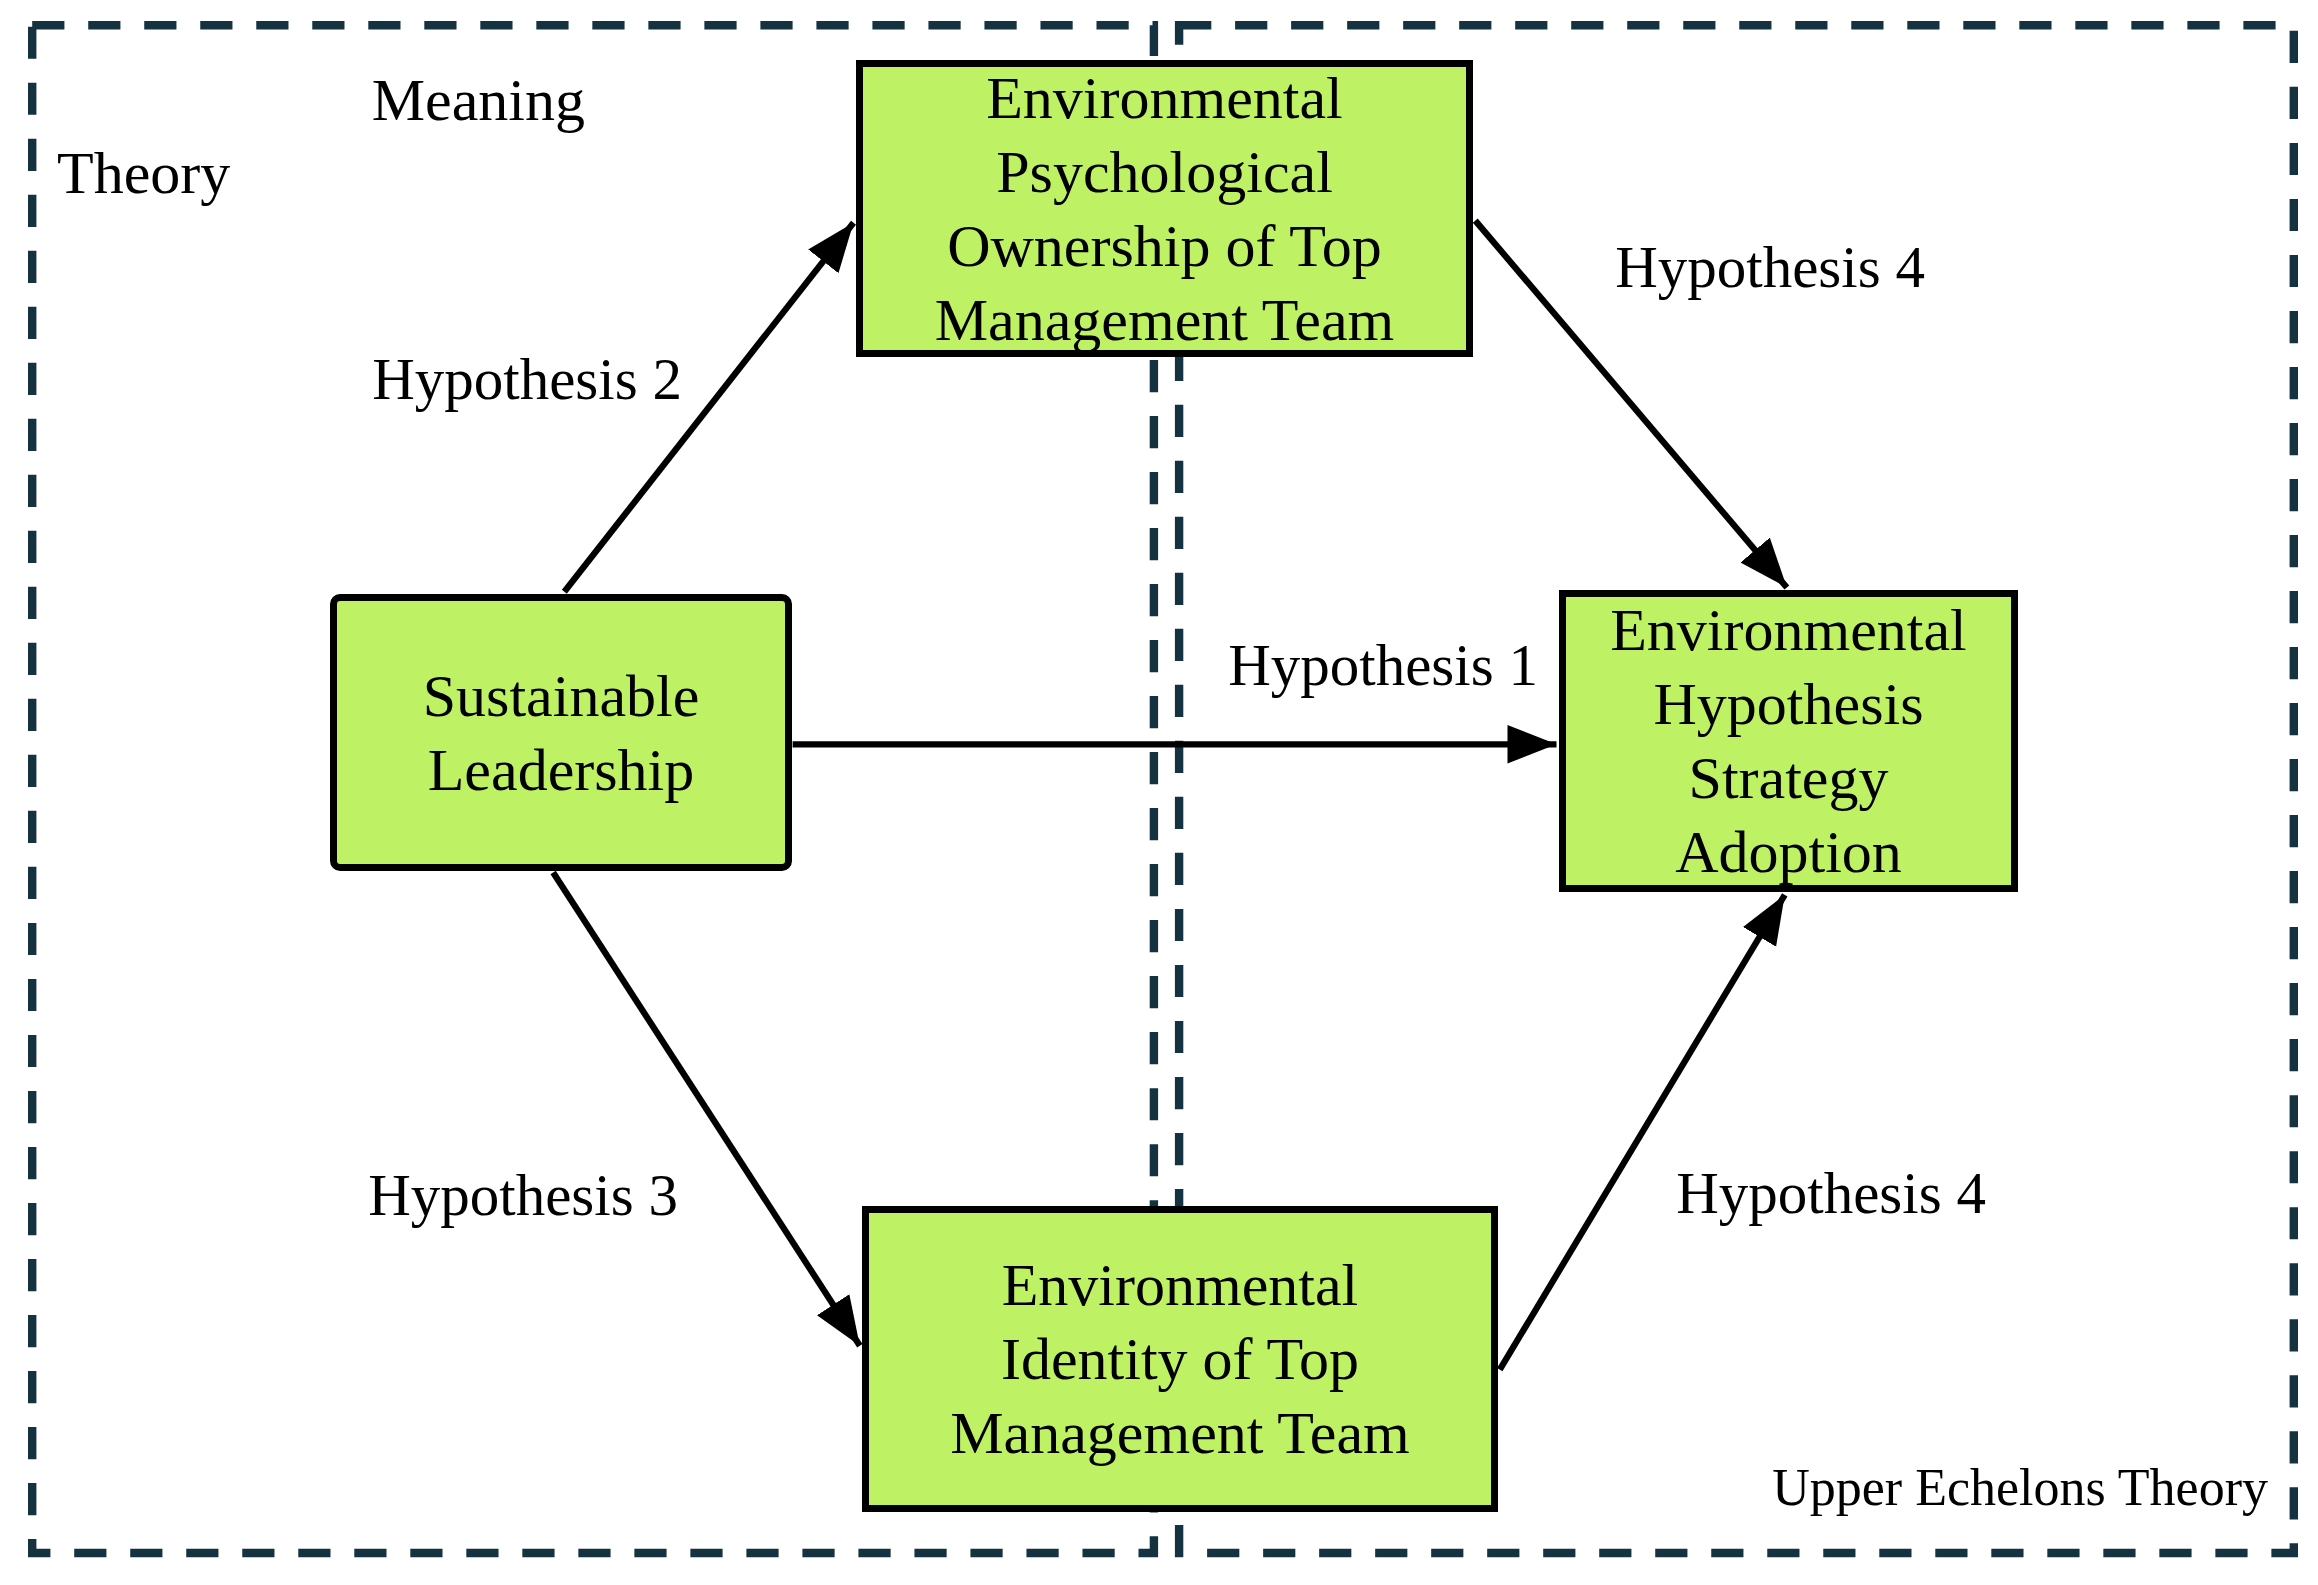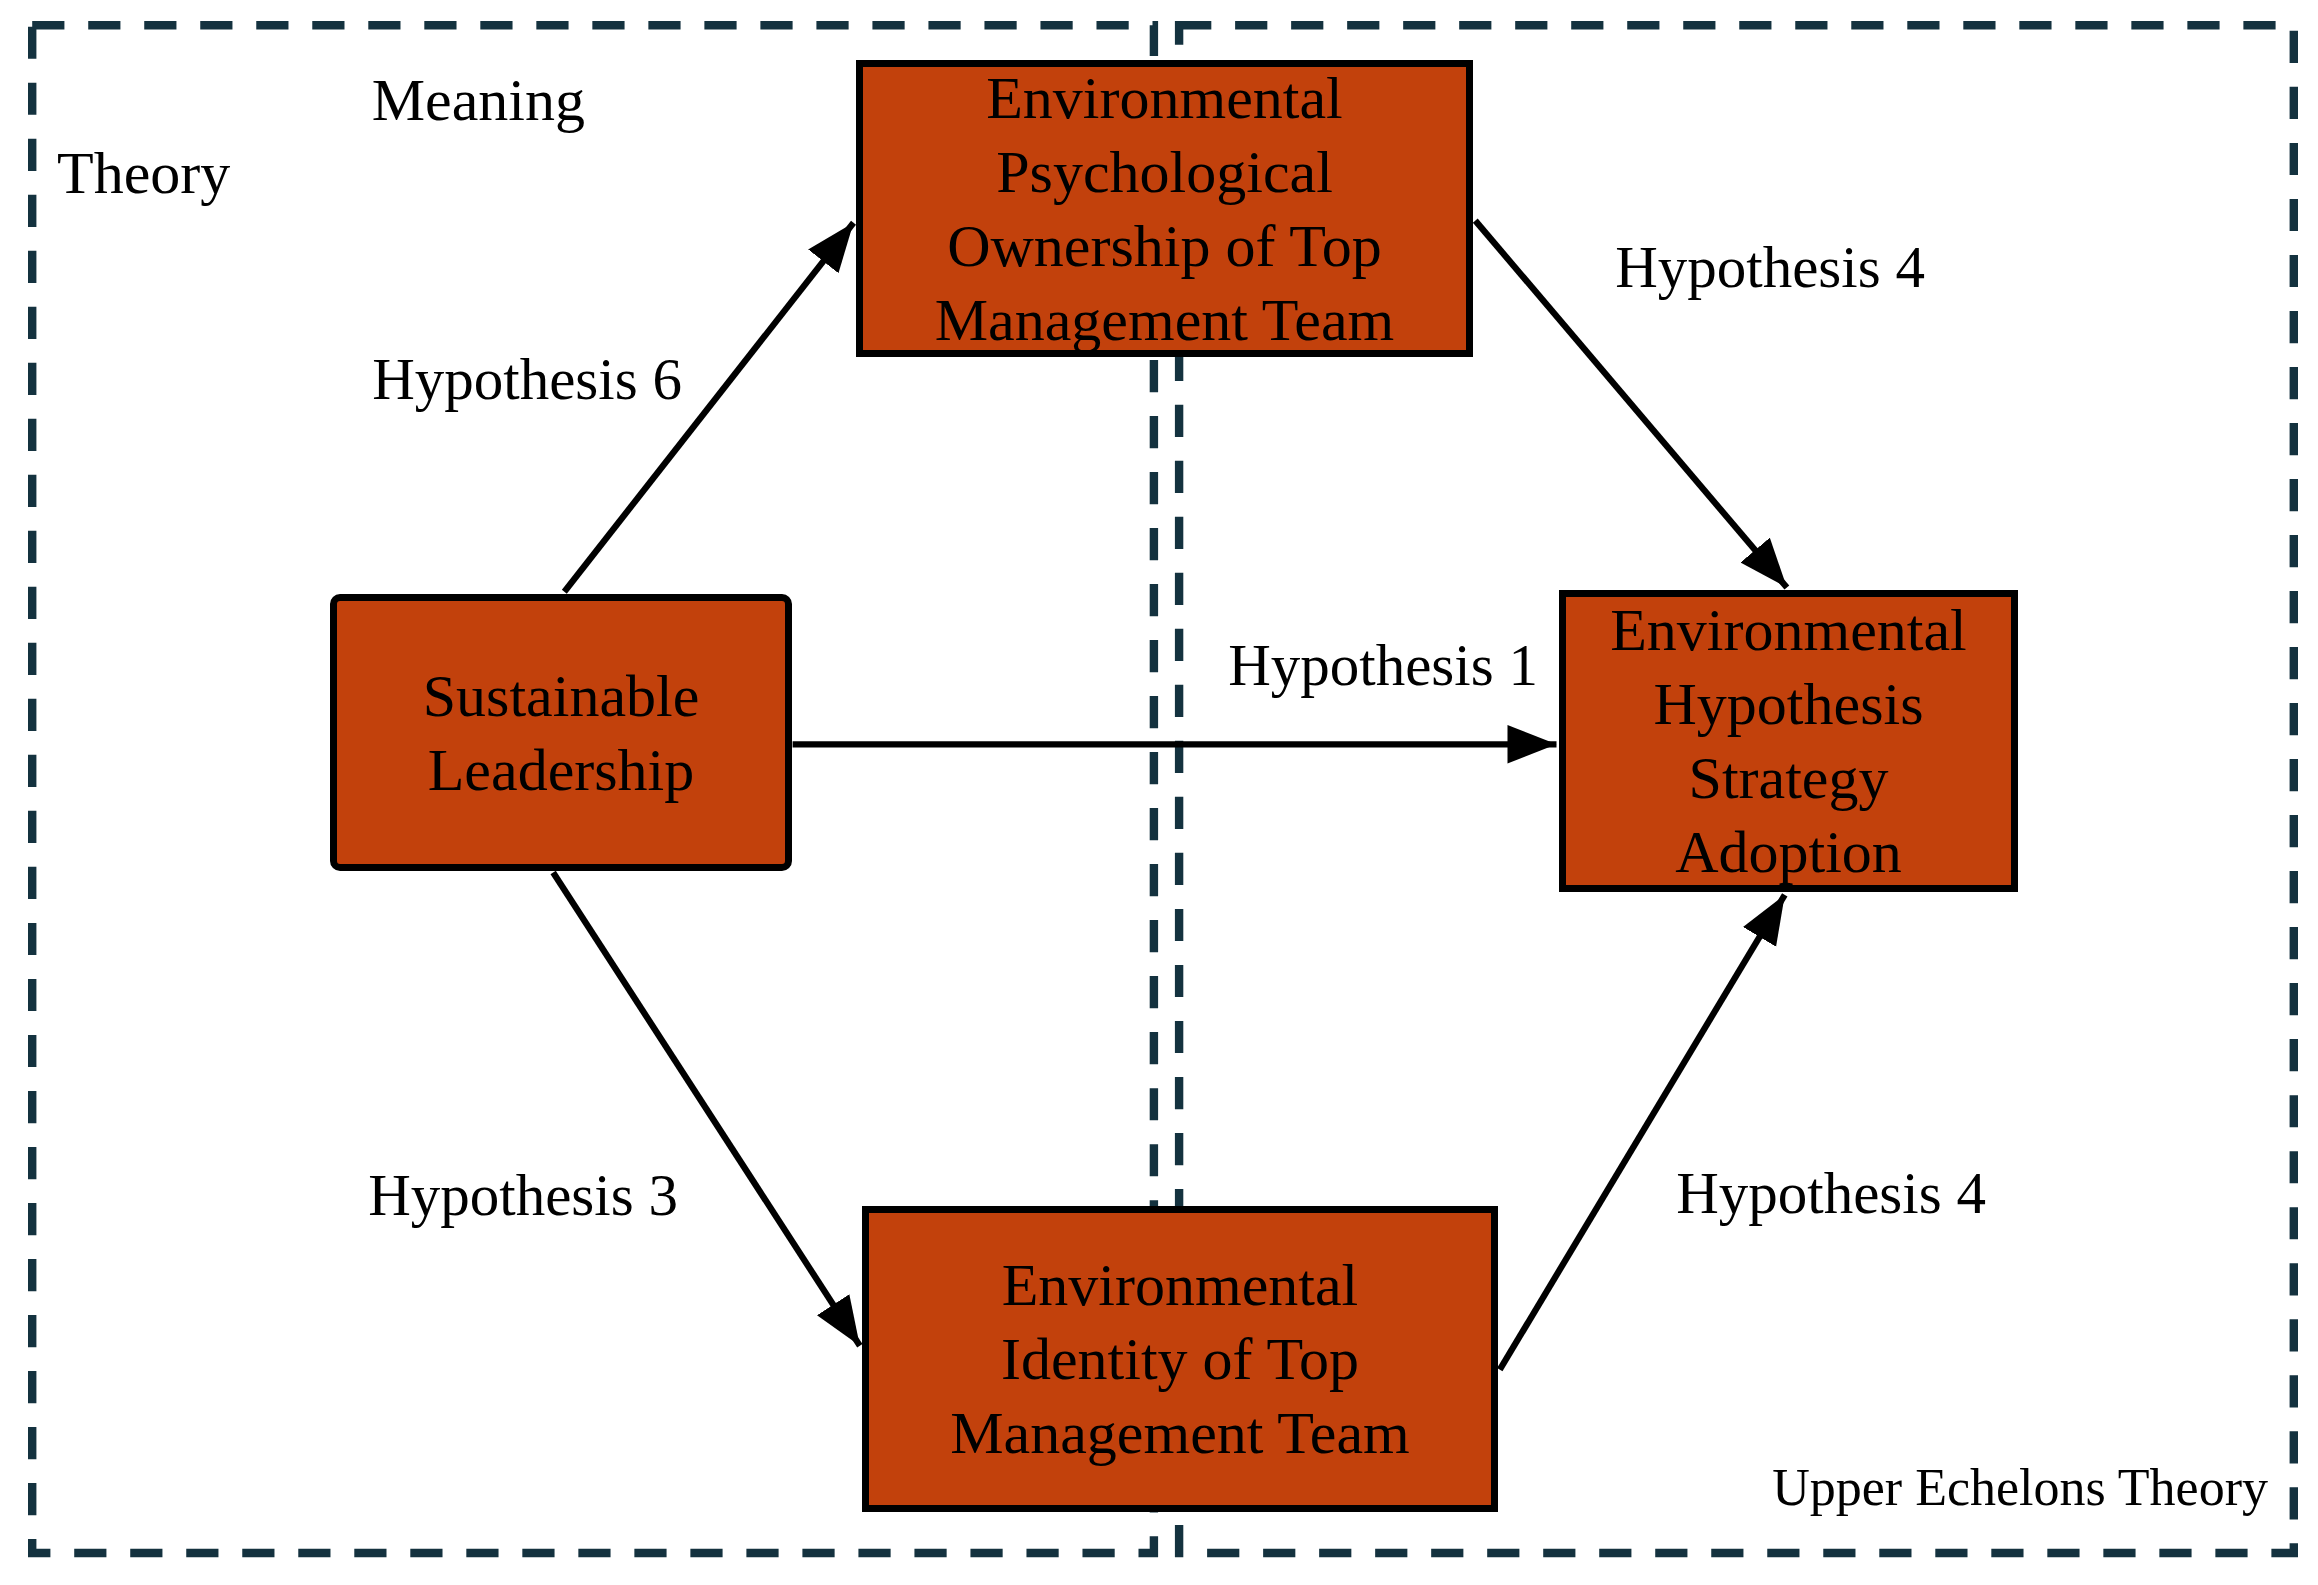--- a/index.html
+++ b/index.html
@@ -32,21 +32,21 @@
     stroke-dasharray: 46 34;
   }
   .arrow-line {
     stroke: #000000;
     stroke-width: 9;
     fill: none;
   }
   .node {
     position: absolute;
     z-index: 2;
-    background: #c2410c;
+    background: #bef264;
     border: 7px solid #000000;
     box-sizing: border-box;
     display: flex;
     flex-direction: column;
     align-items: center;
     justify-content: center;
     text-align: center;
     font-size: 60px;
     line-height: 74px;
   }
@@ -129,21 +129,21 @@
     <span>Strategy</span>
     <span>Adoption</span>
   </div>
 
   <div class="node" id="node-eit">
     <span>Environmental</span>
     <span>Identity of Top</span>
     <span>Management Team</span>
   </div>
 
-  <div class="edge-label" style="left:527px;  top:379px;">Hypothesis 6</div>
+  <div class="edge-label" style="left:527px;  top:379px;">Hypothesis 2</div>
   <div class="edge-label" style="left:1383px; top:665px;text-align:right;">Hypothesis 1</div>
   <div class="edge-label" style="left:523px;  top:1195px;">Hypothesis 3</div>
   <div class="edge-label" style="left:1770px; top:267px;">Hypothesis 4</div>
   <div class="edge-label" style="left:1831px; top:1193px;">Hypothesis 4</div>
 
   <div class="region-label-left">
     <div class="rl-line1">
       <span>Meaning</span>
     </div>
     <div>Theory</div>

